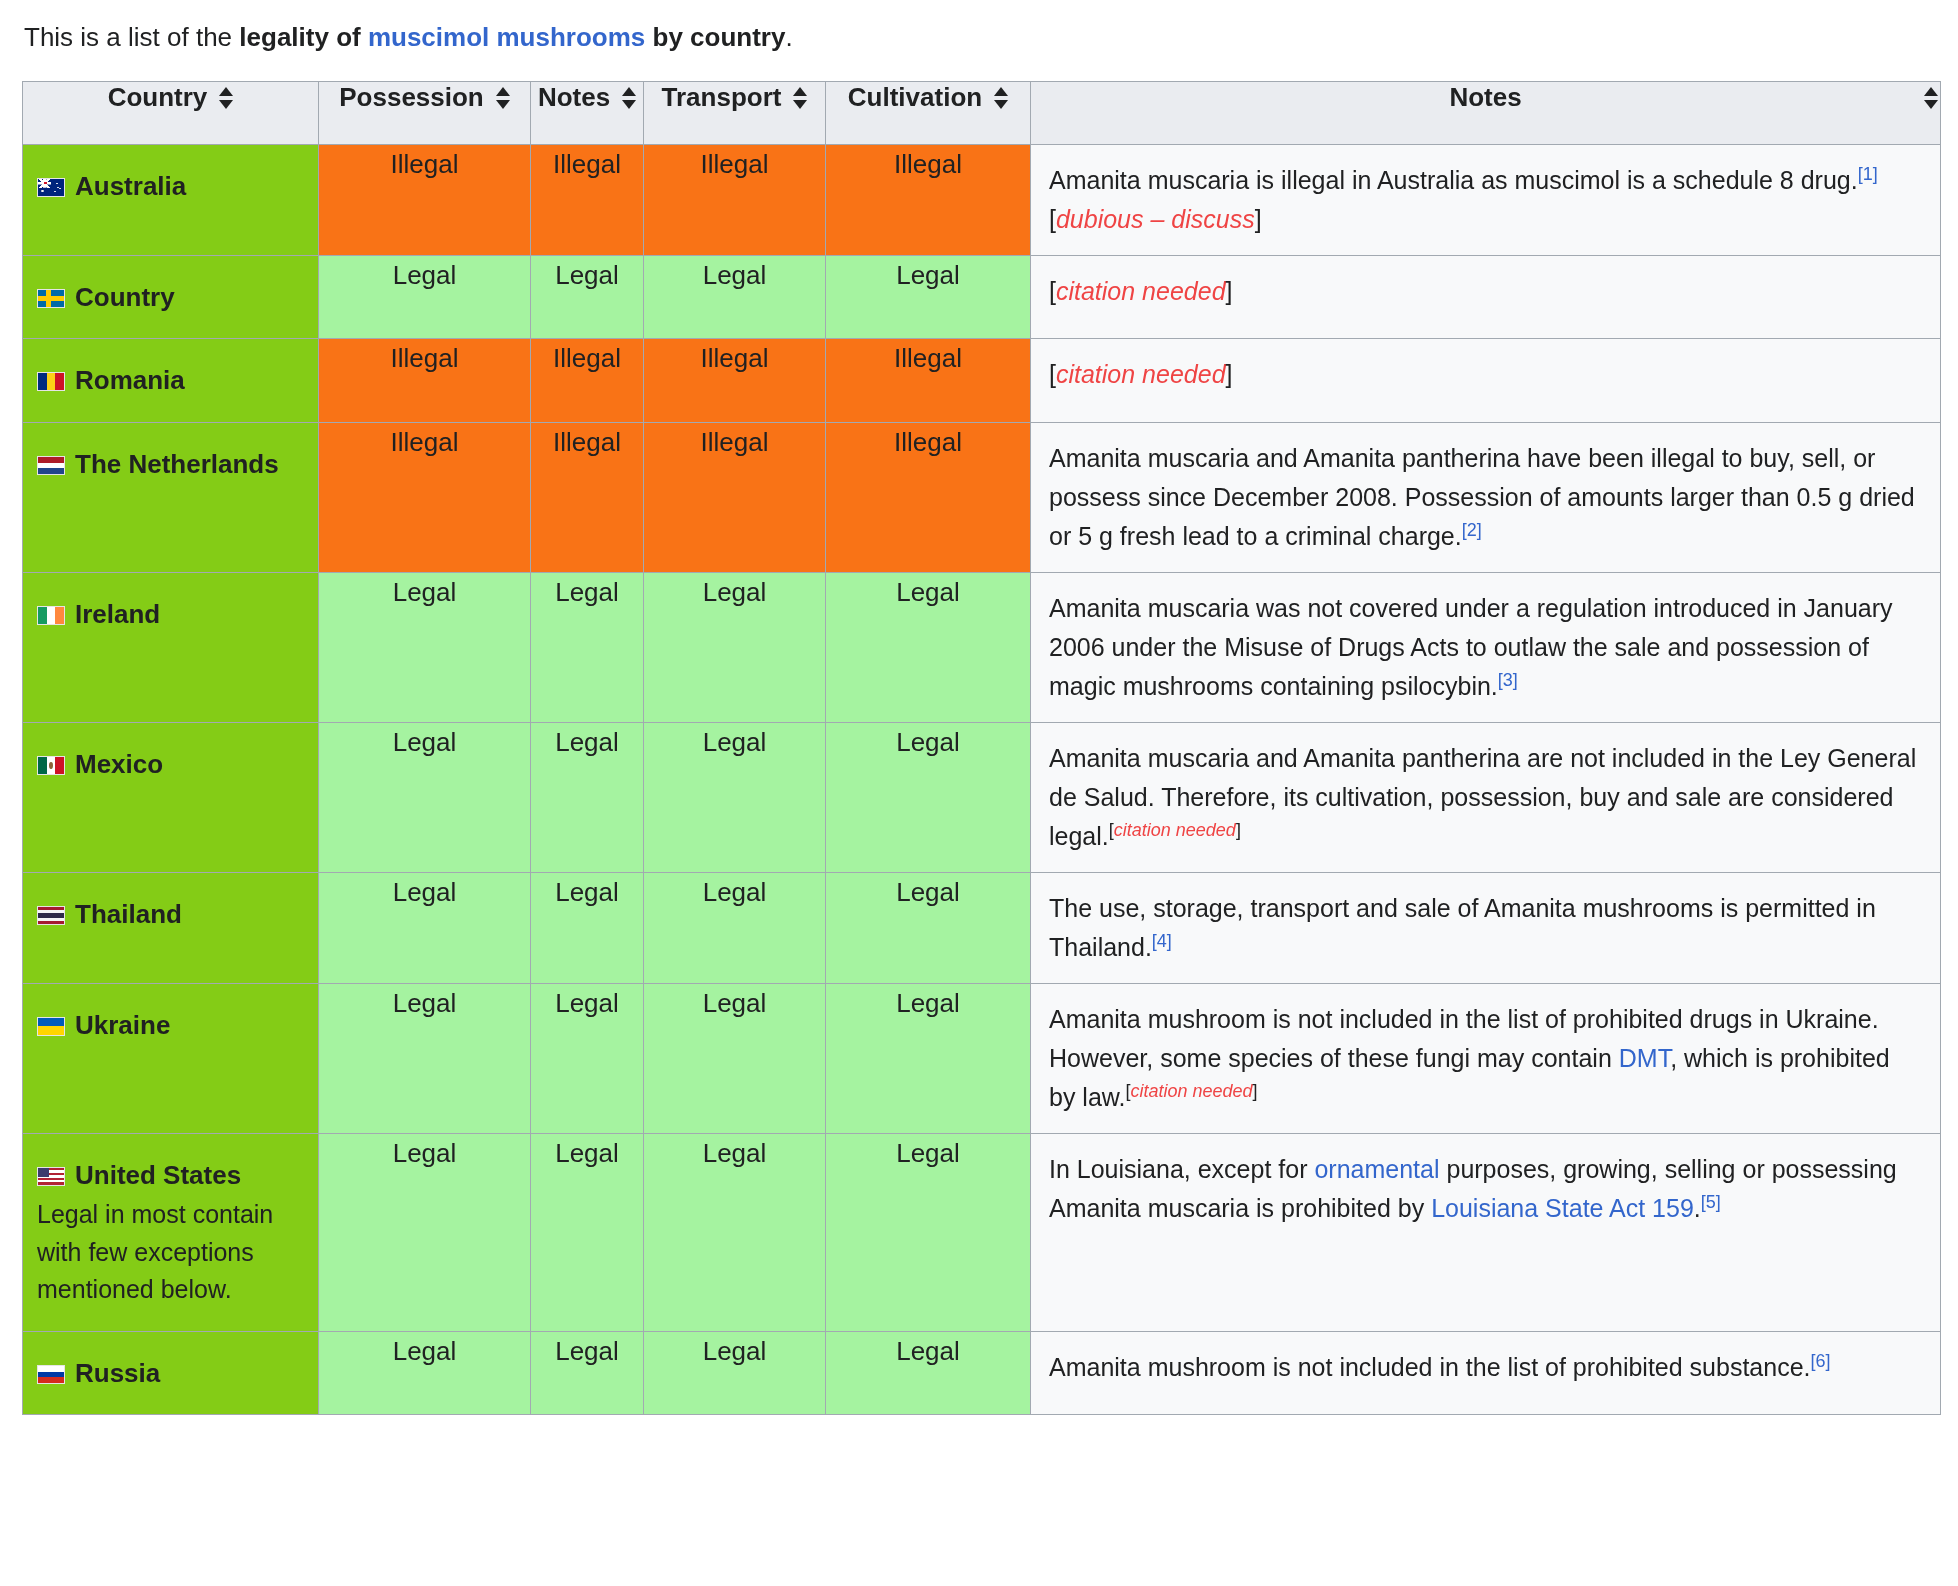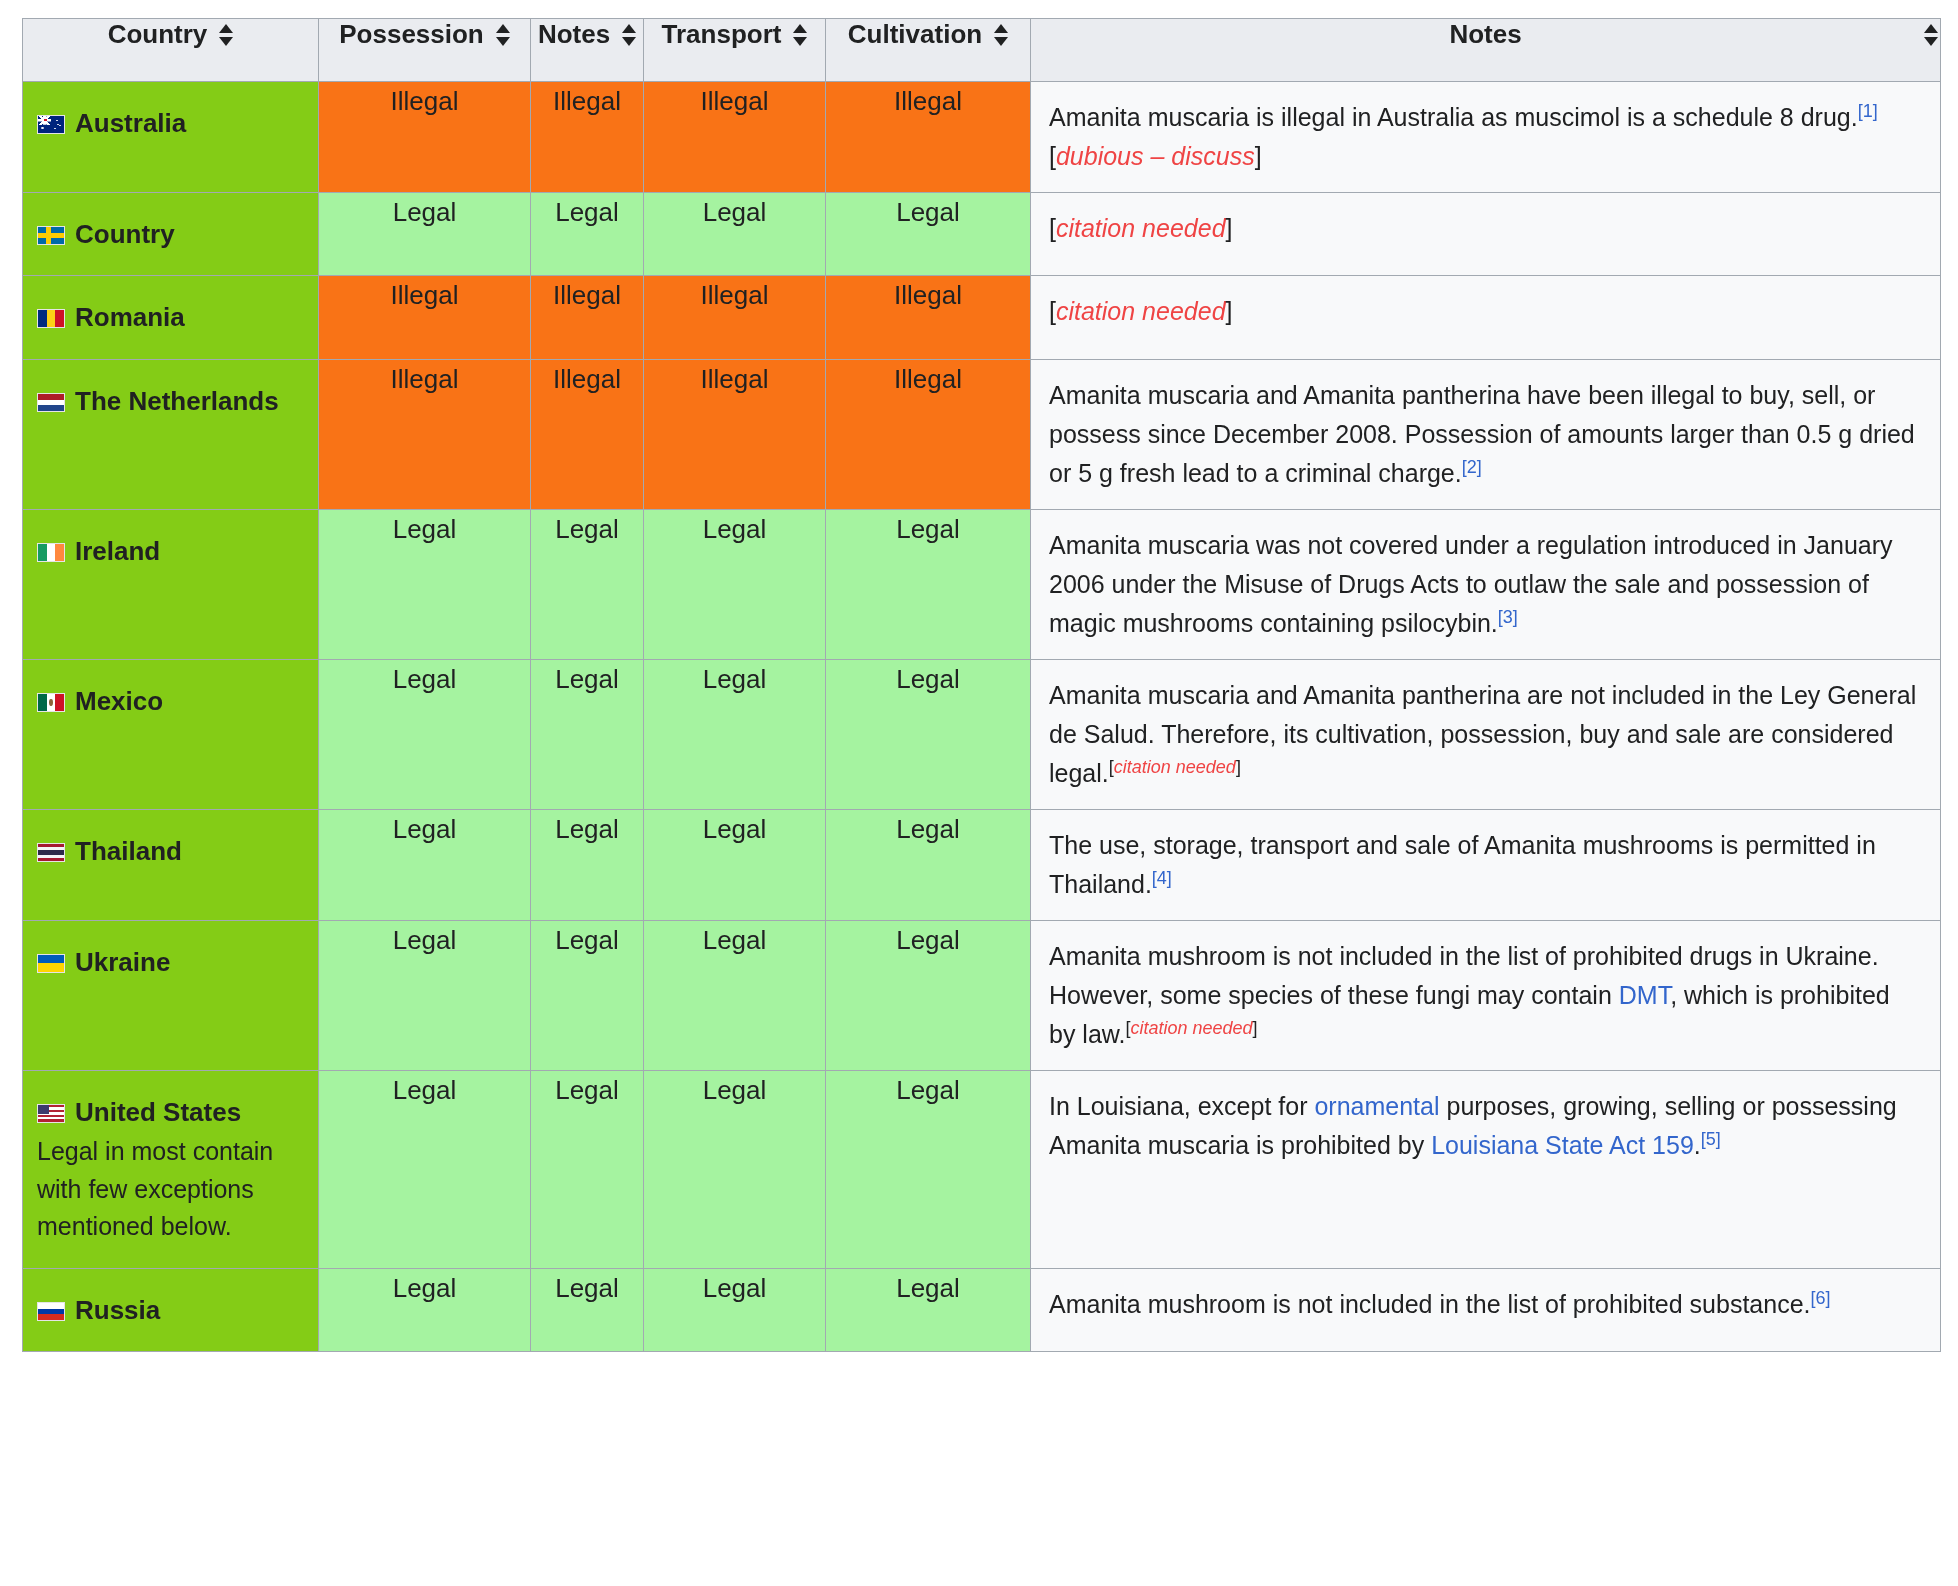--- a/index.html
+++ b/index.html
@@ -180,20 +180,21 @@
   
   .f-stripes { position: absolute; inset: 0; display: flex; flex-direction: column; }
   .f-vert    { position: absolute; inset: 0; display: flex; flex-direction: row; }
   .f-stripes > div, .f-vert > div { flex: 1; }
 </style>
 </head>
 <body>
 
 <div class="page">
 
+  <p class="lead"><span>This is a list of the </span><b><span>legality of </span><a class="wikilink" href="#">muscimol mushrooms</a><span> by country</span></b><span>.</span></p>
 
   <table class="wikitable">
     <colgroup>
       <col class="c-country">
         <col class="c-possession">
         <col class="c-sale">
       <col class="c-transport">
         <col class="c-cultivation">
         <col class="c-notes">
     </colgroup>

